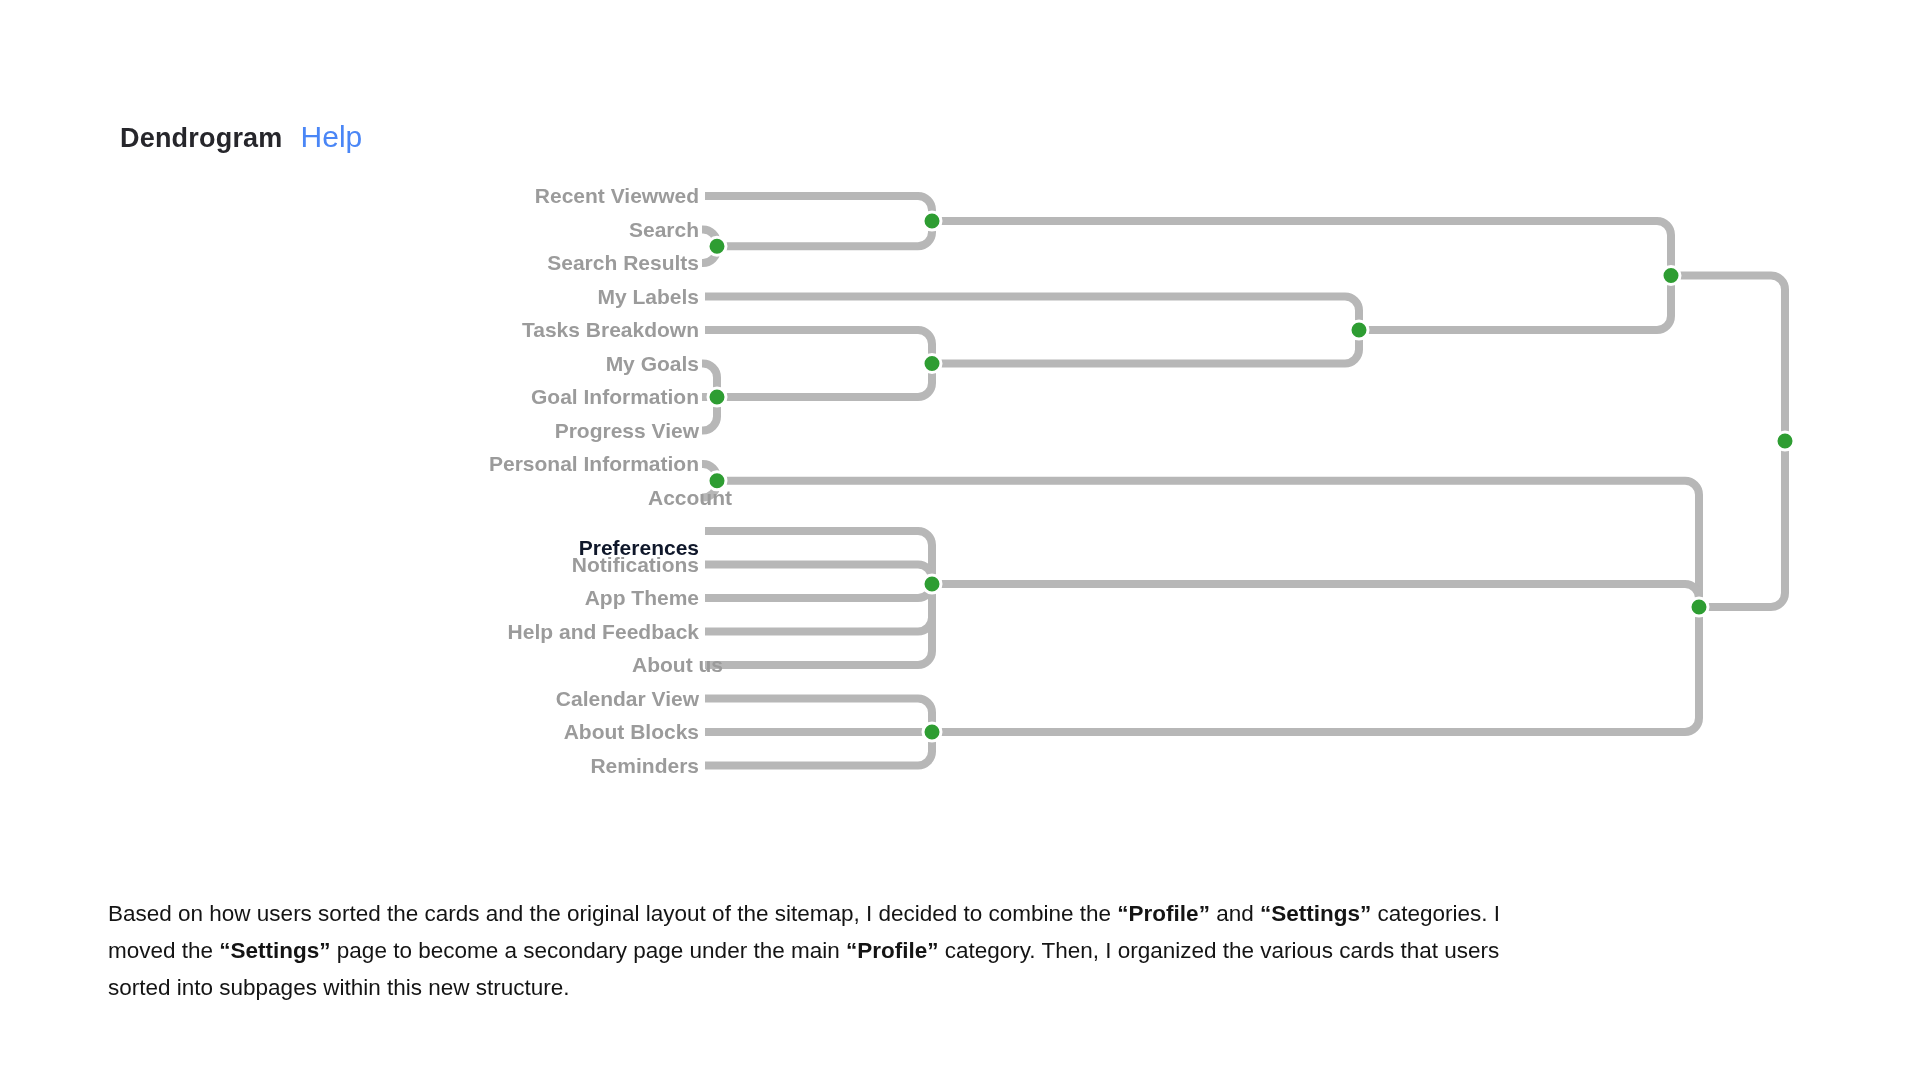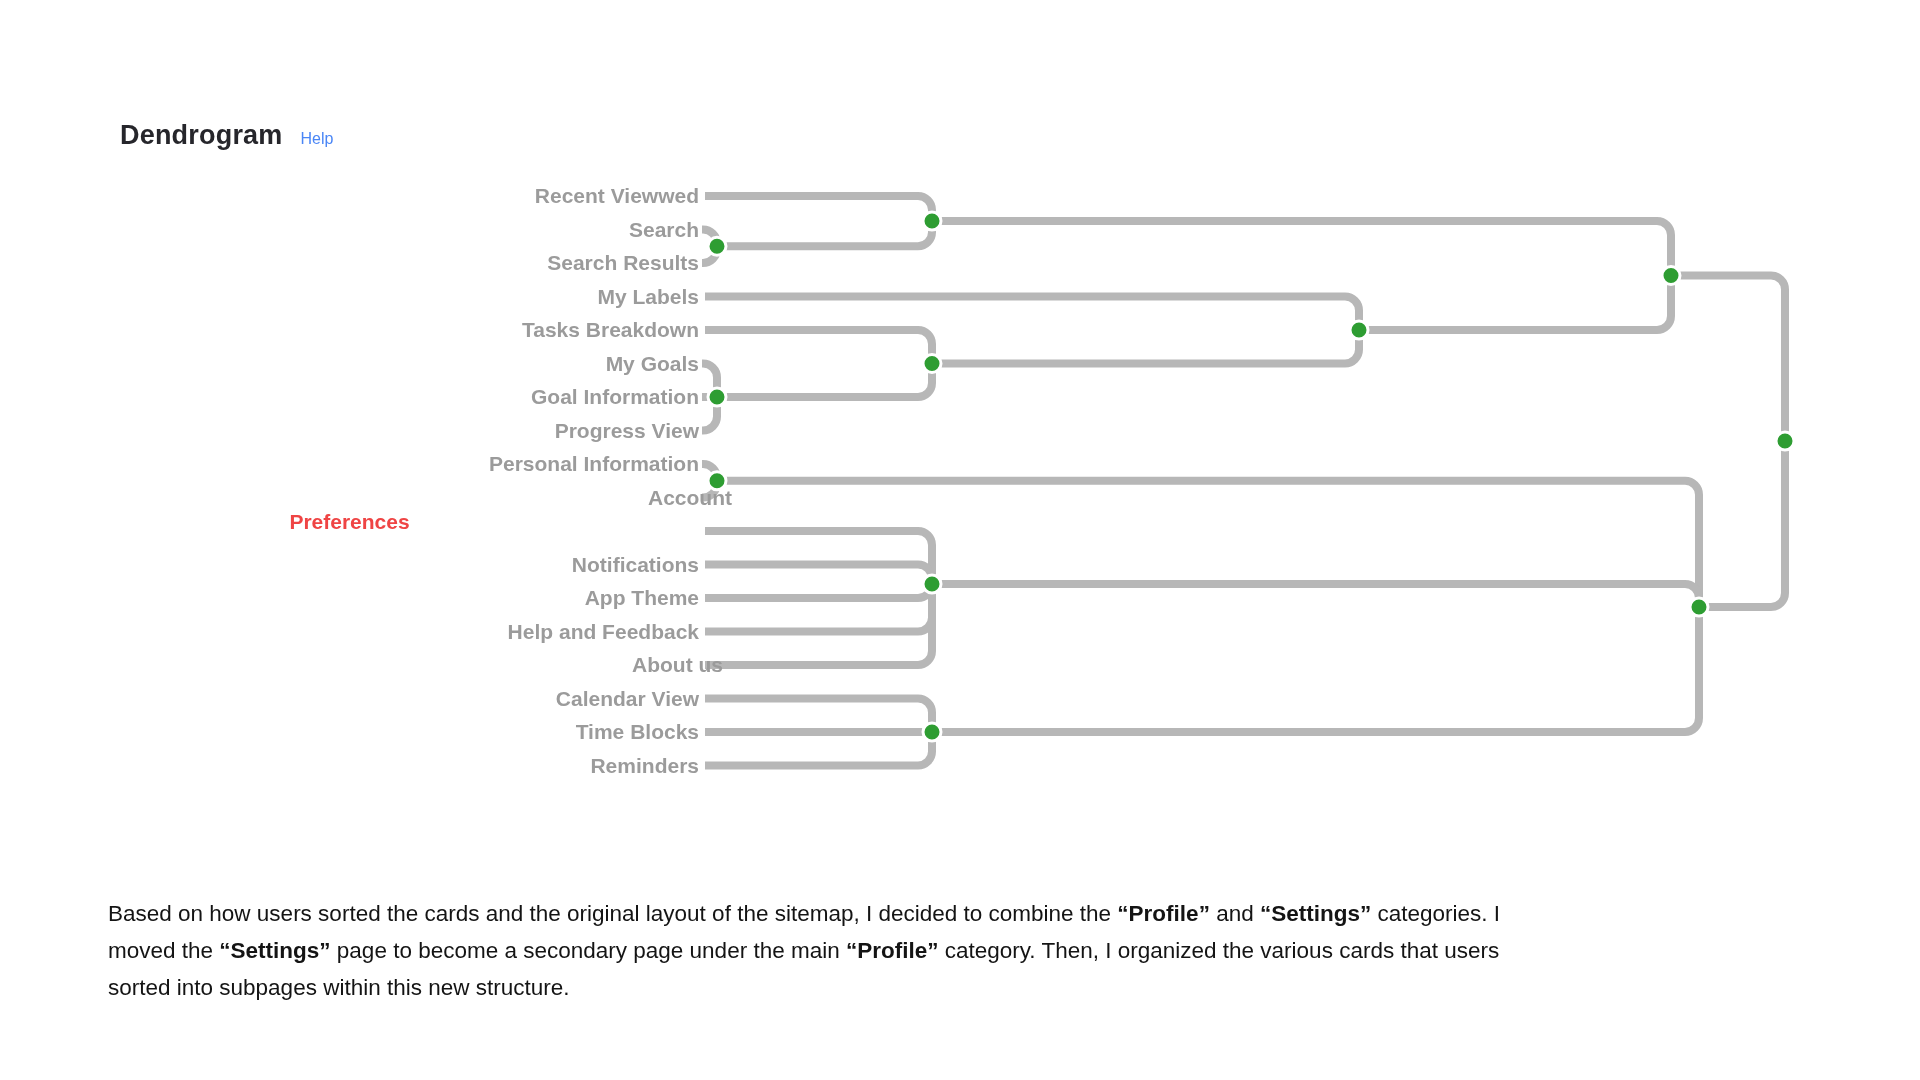--- a/index.html
+++ b/index.html
@@ -2,21 +2,21 @@
 <html><head>
 <meta charset="utf-8">
 <style>
   html,body { margin:0; padding:0; }
   body {
     width:1920px; height:1080px; position:relative; overflow:hidden;
     background:#ffffff; font-family:"Liberation Sans", sans-serif;
   }
   .header { position:absolute; left:120px; top:120px; display:flex; align-items:baseline; gap:18px; }
   .page-title { font-size:27px; font-weight:bold; color:#26262b; letter-spacing:0.2px;text-align:right; }
-  .help-link { font-size:16px; color:#4a86f6; text-decoration:none; cursor:pointer; }
+  .help-link { font-size:30px; color:#4a86f6; text-decoration:none; cursor:pointer; }
   .chart-area { position:absolute; left:0; top:0; width:1539px; height:1080px; }
   .chart-area svg { position:absolute; left:0; top:0; }
   .leaf-label {
     position:absolute; left:0; width:699px; text-align:right;
     font-size:21px; font-weight:bold; color:#9b9b9b; line-height:32px;
     white-space:nowrap;
   }
   .caption {
     position:absolute; left:108px; top:872px; width:1680px;
     font-size:22.5px; line-height:37px; color:#141414;
@@ -77,24 +77,24 @@
       <div class="leaf-label" style="top: 180px; color: rgb(155, 155, 155);">Recent Viewwed</div>
       <div class="leaf-label" style="top: 213.5px; color: rgb(155, 155, 155);">Search</div>
       <div class="leaf-label" style="top: 247px; color: rgb(155, 155, 155);">Search Results</div>
       <div class="leaf-label" style="top: 280.5px; color: rgb(155, 155, 155);">My Labels</div>
       <div class="leaf-label" style="top: 314px; color: rgb(155, 155, 155);">Tasks Breakdown</div>
       <div class="leaf-label" style="top: 347.5px; color: rgb(155, 155, 155);">My Goals</div>
       <div class="leaf-label" style="top: 381px; color: rgb(155, 155, 155);">Goal Information</div>
       <div class="leaf-label" style="top: 414.5px; color: rgb(155, 155, 155);">Progress View</div>
       <div class="leaf-label" style="top: 448px; color: rgb(155, 155, 155);">Personal Information</div>
       <div class="leaf-label" style="top: 482px; color: rgb(155, 155, 155); padding-left: 33px;">Account</div>
-      <div class="leaf-label" style="top: 506px; color: #ef4444; text-align: center;">Preferences</div>
+      <div class="leaf-label" style="top: 532px; color: #0f172a;">Preferences</div>
       <div class="leaf-label" style="top: 548.5px; color: rgb(155, 155, 155);">Notifications</div>
       <div class="leaf-label" style="top: 582px; color: rgb(155, 155, 155); text-align: right;">App Theme</div>
       <div class="leaf-label" style="top: 615.5px; color: rgb(155, 155, 155);">Help and Feedback</div>
       <div class="leaf-label" style="top: 649px; color: rgb(155, 155, 155); margin-left: 24px;">About us</div>
       <div class="leaf-label" style="top: 682.5px; color: rgb(155, 155, 155);">Calendar View</div>
-      <div class="leaf-label" style="top: 716px; color: rgb(155, 155, 155);">Time Blocks</div>
+      <div class="leaf-label" style="top: 716px; color: rgb(155, 155, 155);">About Blocks</div>
       <div class="leaf-label" style="top: 749.5px; color: rgb(155, 155, 155);">Reminders</div>
     </div>
 </div>
 
 <p class="caption"><span>Based on how users sorted the cards and the original layout of the sitemap, I decided to combine the </span><b>“Profile”</b><span> and </span><b>“Settings”</b><span> categories. I</span><br><span>moved the </span><b>“Settings”</b><span> page to become a secondary page under the main </span><b>“Profile”</b><span> category. Then, I organized the various cards that users</span><br><span>sorted into subpages within this new structure.</span></p>
 
 </body></html>

